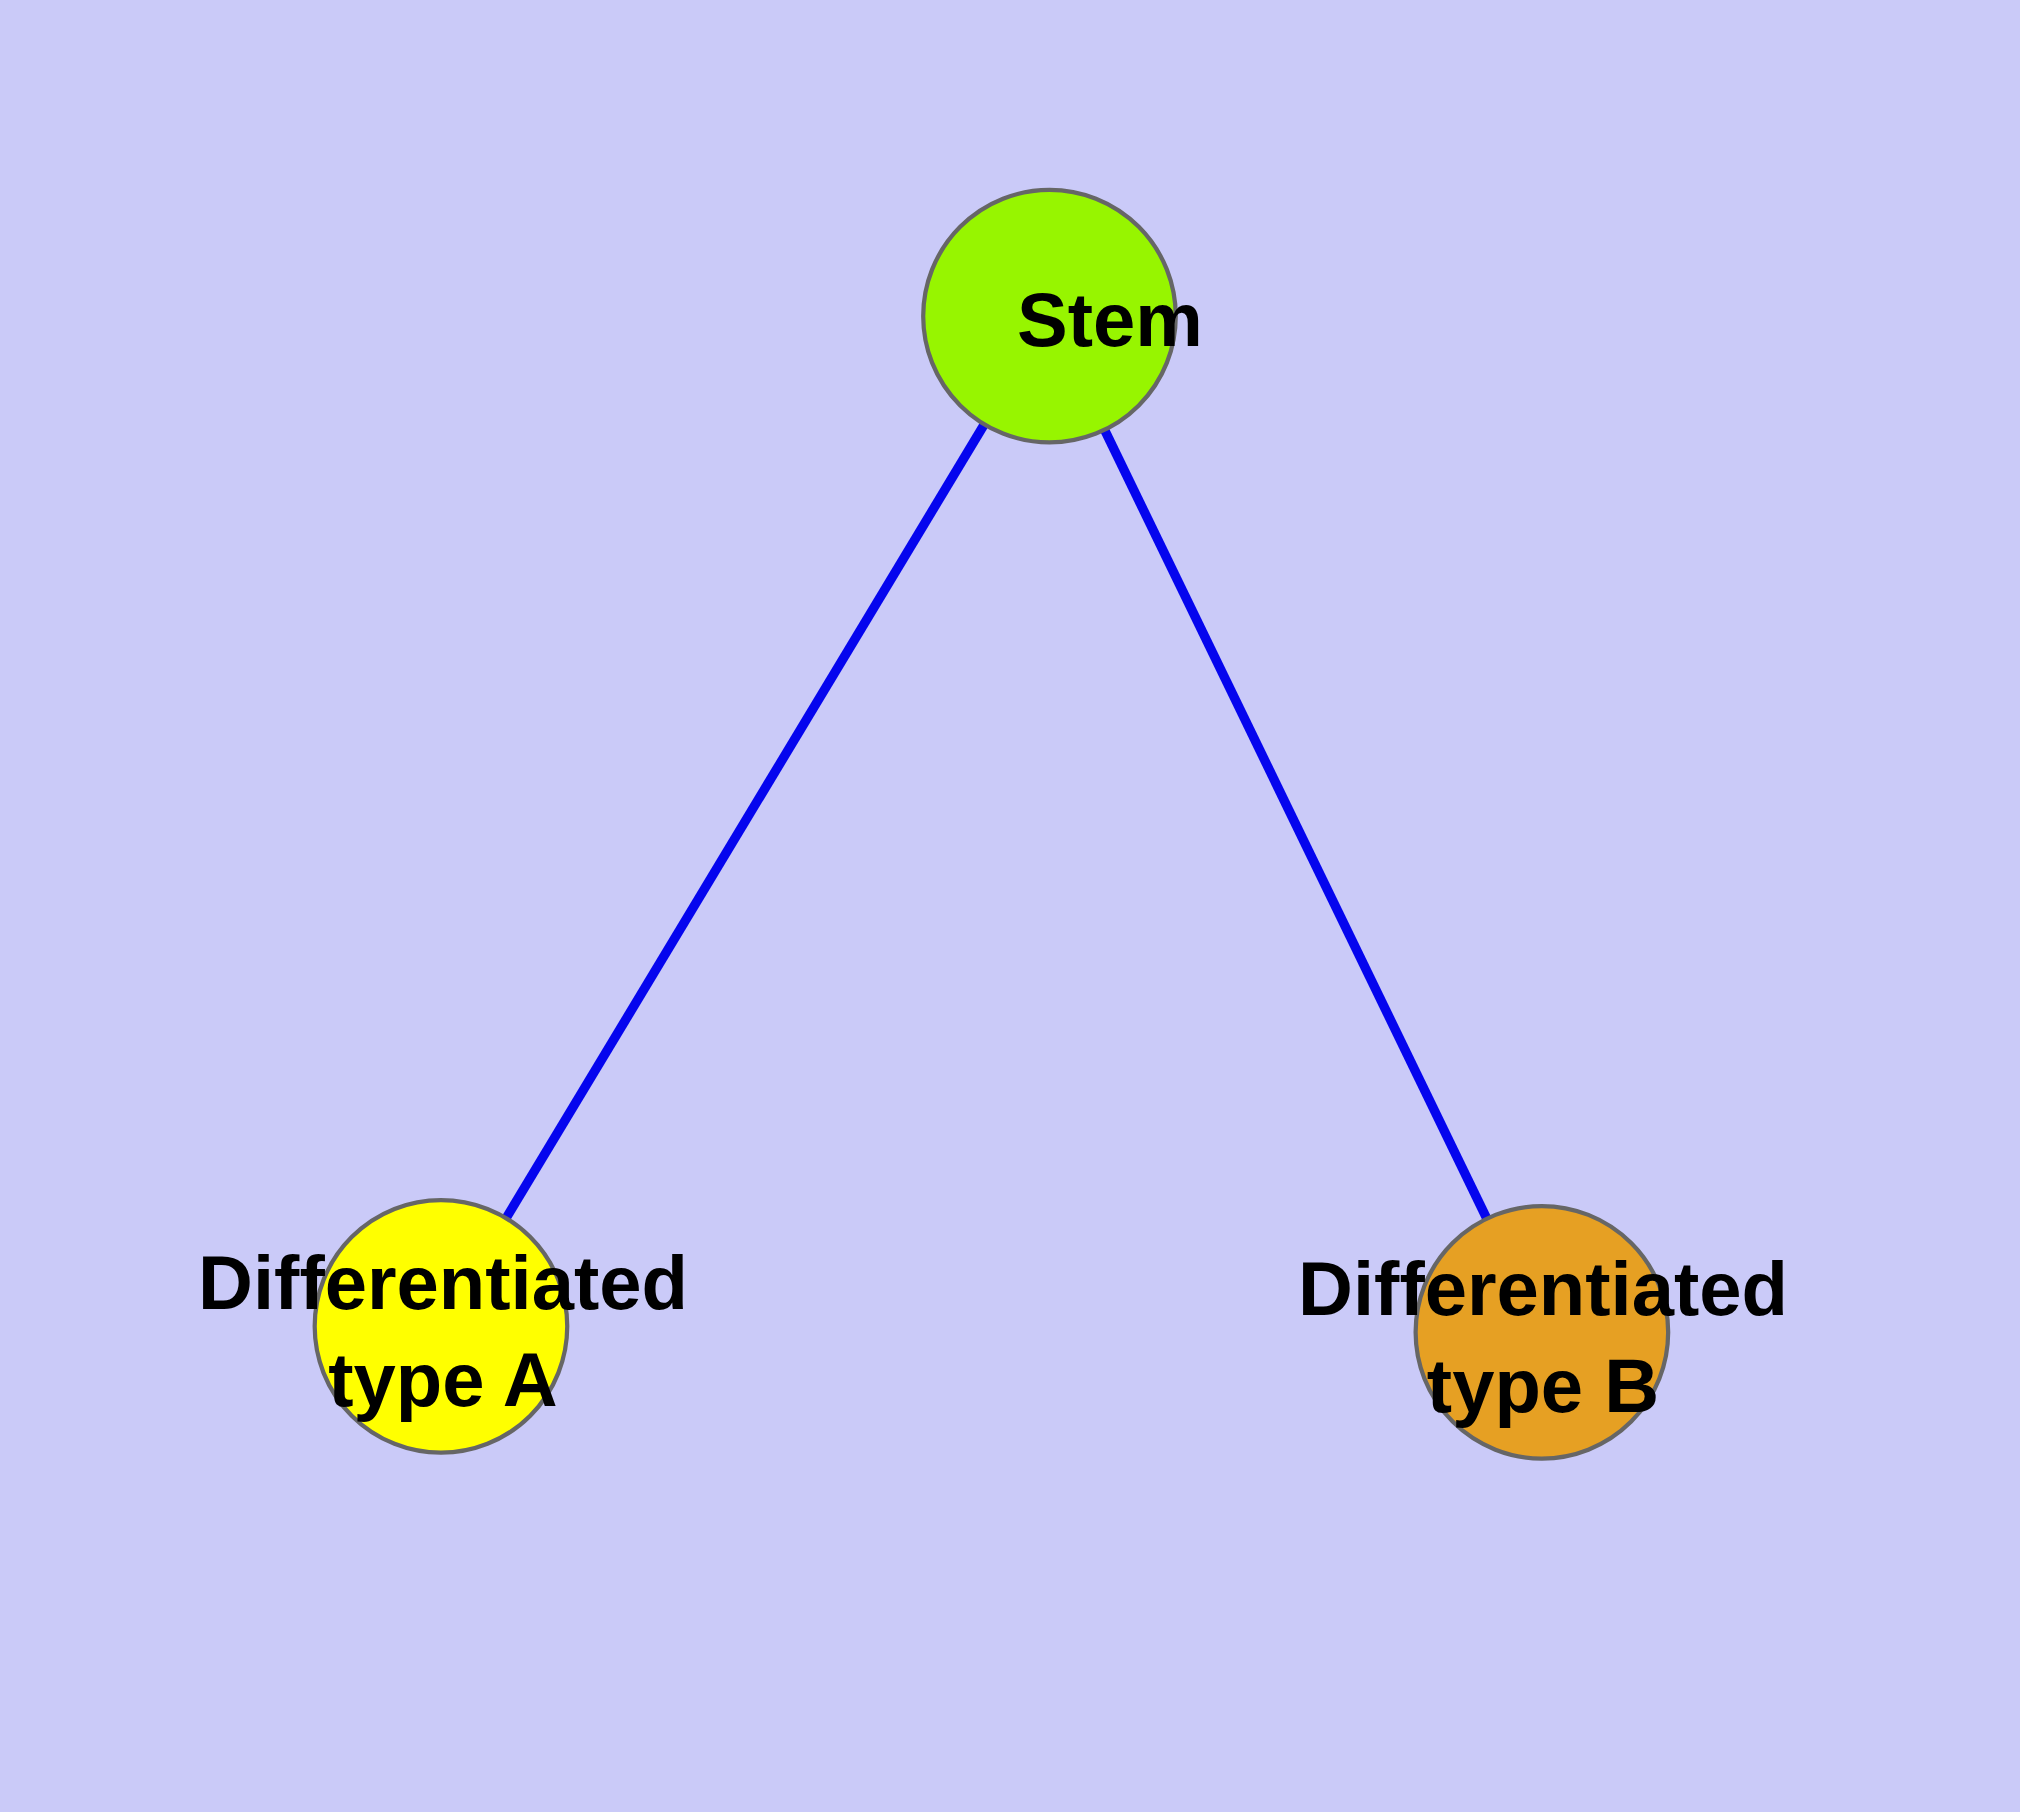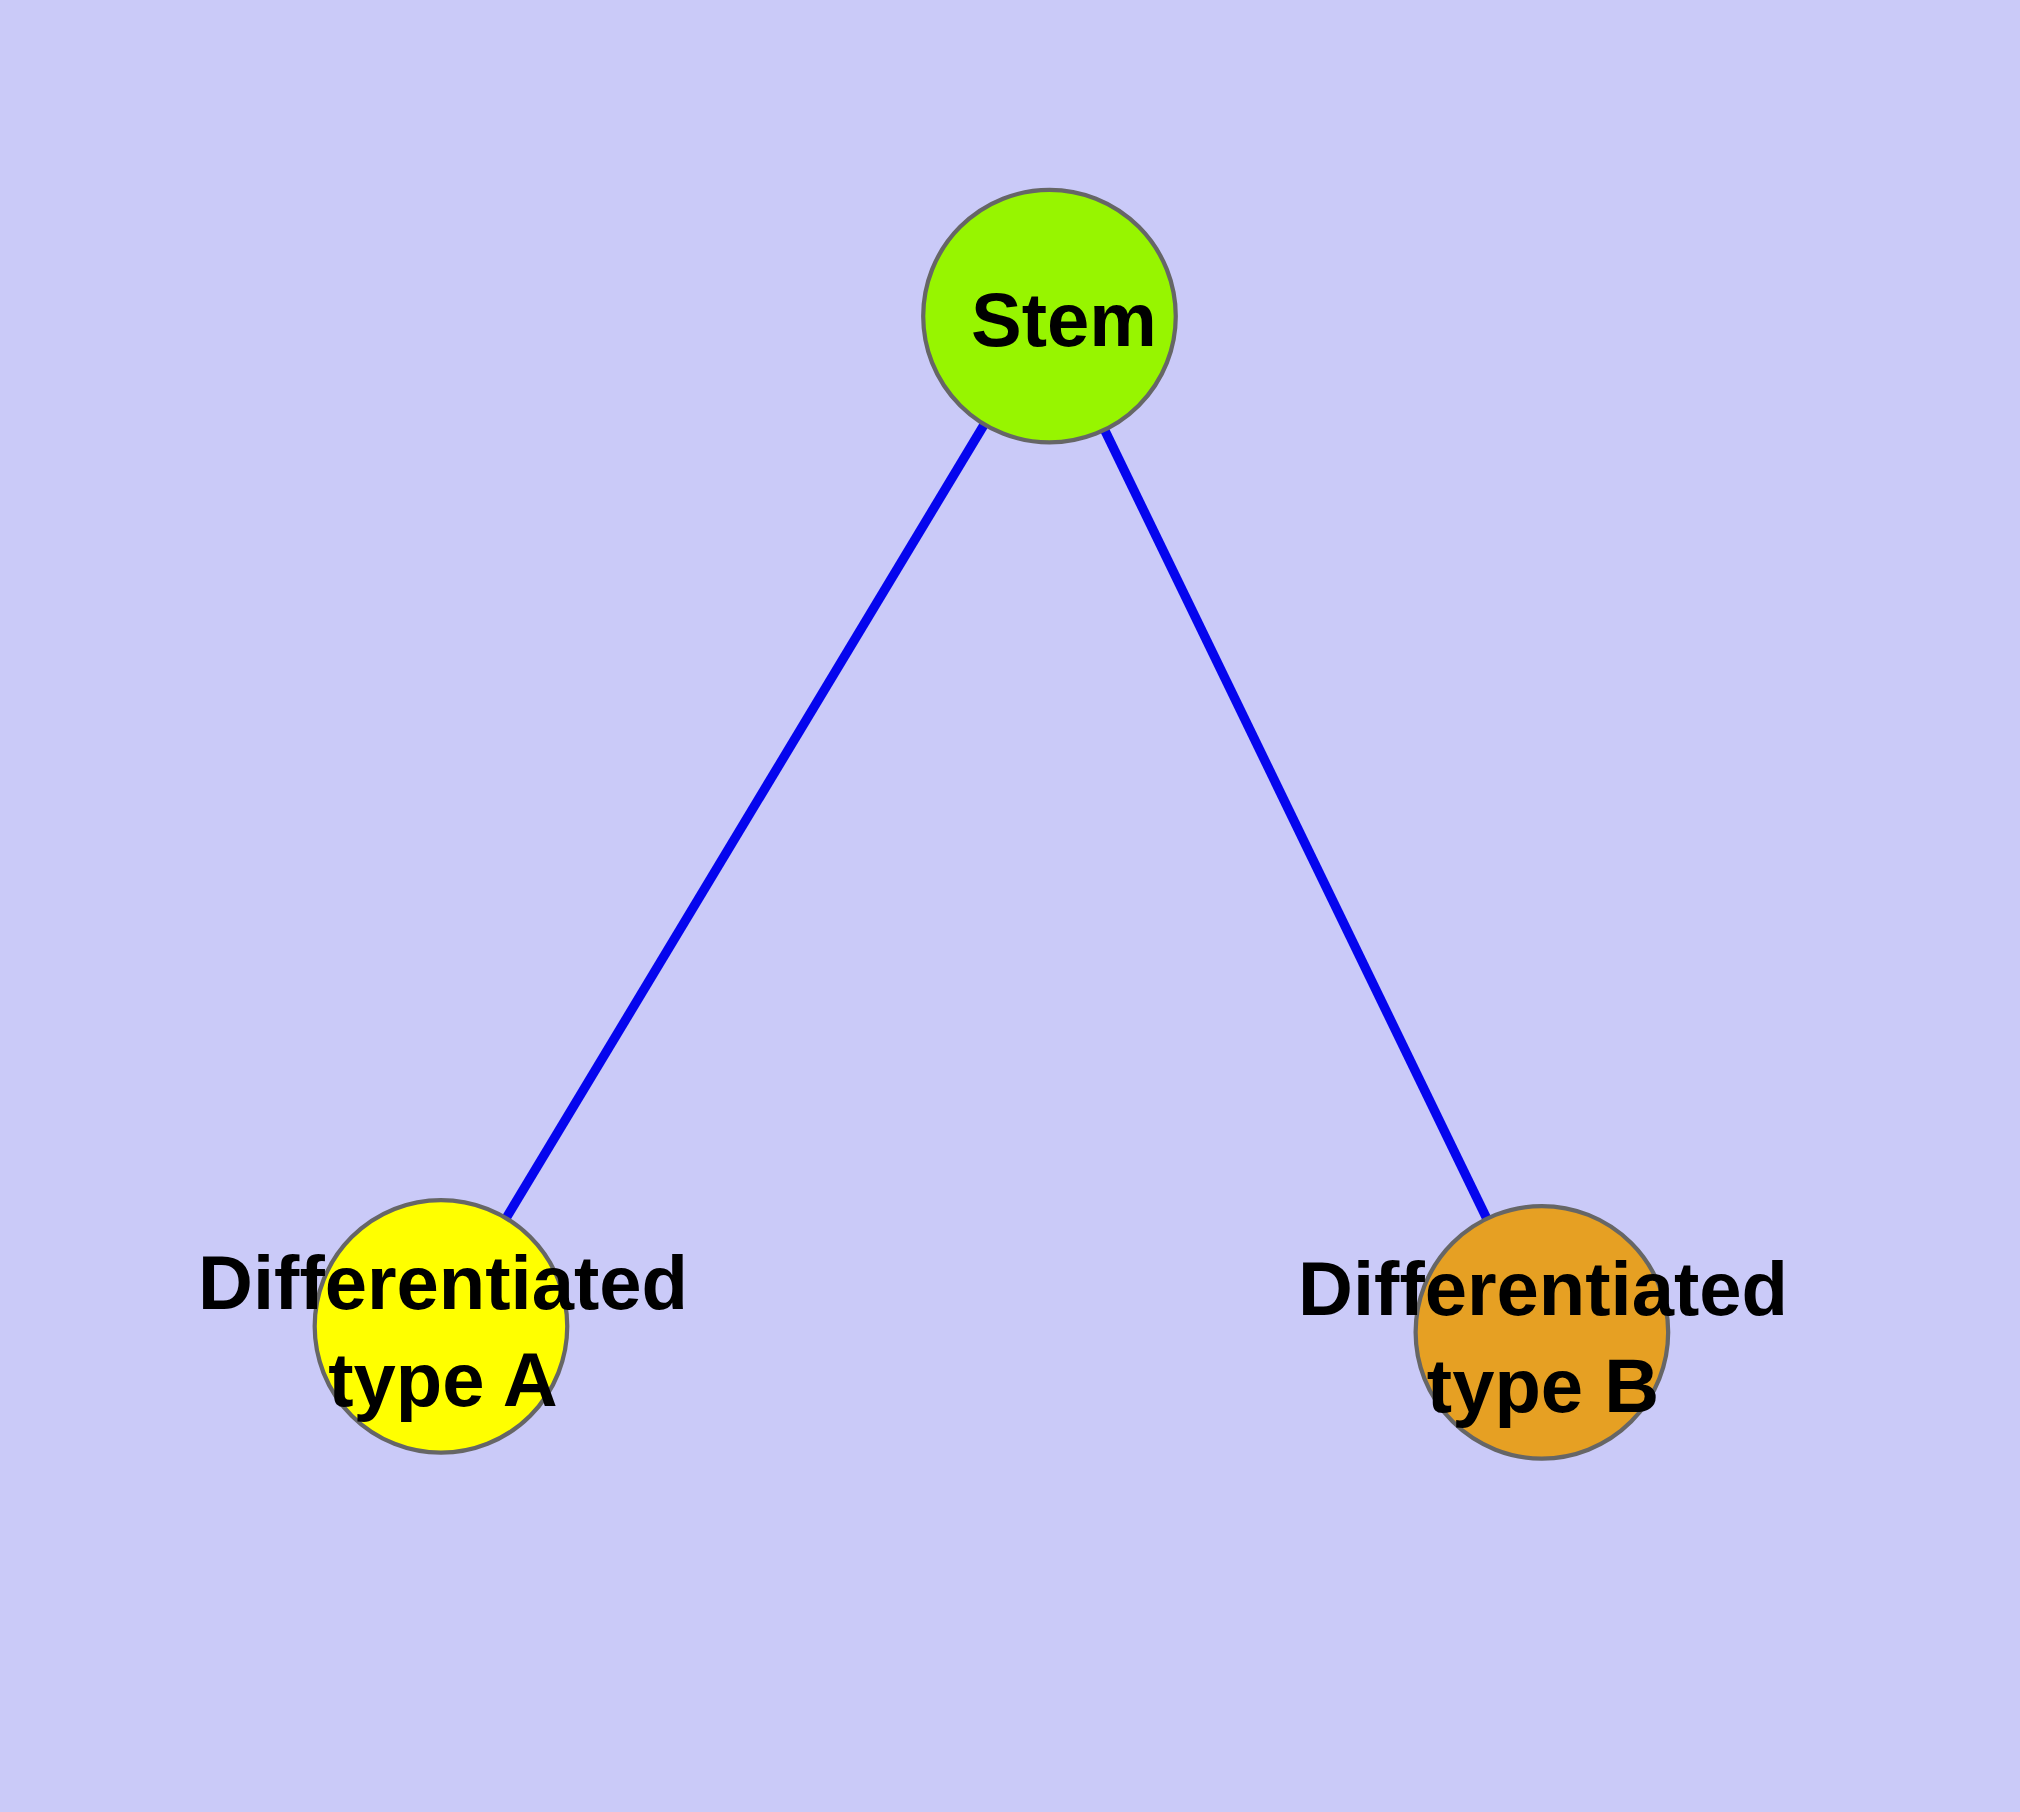--- a/index.html
+++ b/index.html
@@ -34,21 +34,21 @@
     transform: translate(-50%, -50%);
     font-size: 76px;
     font-weight: bold;
     line-height: 97px;
     color: #000000;
     text-align: center;
     white-space: pre-line;
     z-index: 2;
     pointer-events: none;
   }
-  #label-stem  { left: 1064px; top: 319px;  }
+  #label-stem  { left: 1110px; top: 319px;  }
   #label-typea { left: 443px;  top: 1331px; }
   #label-typeb { left: 1543px; top: 1337px; }
 </style>
 </head>
 <body>
 
 <div id="stage" style="background-color: rgb(202, 202, 248);">
 
   <svg id="graph-svg" viewBox="0 0 2384 2138">
 

